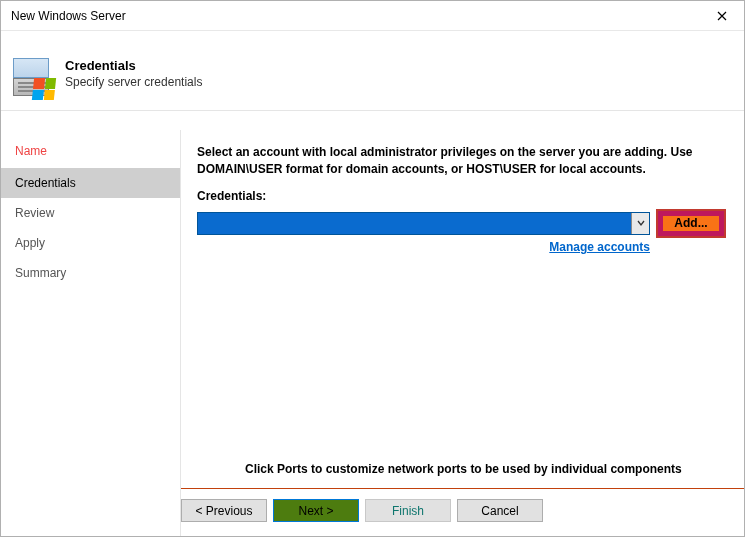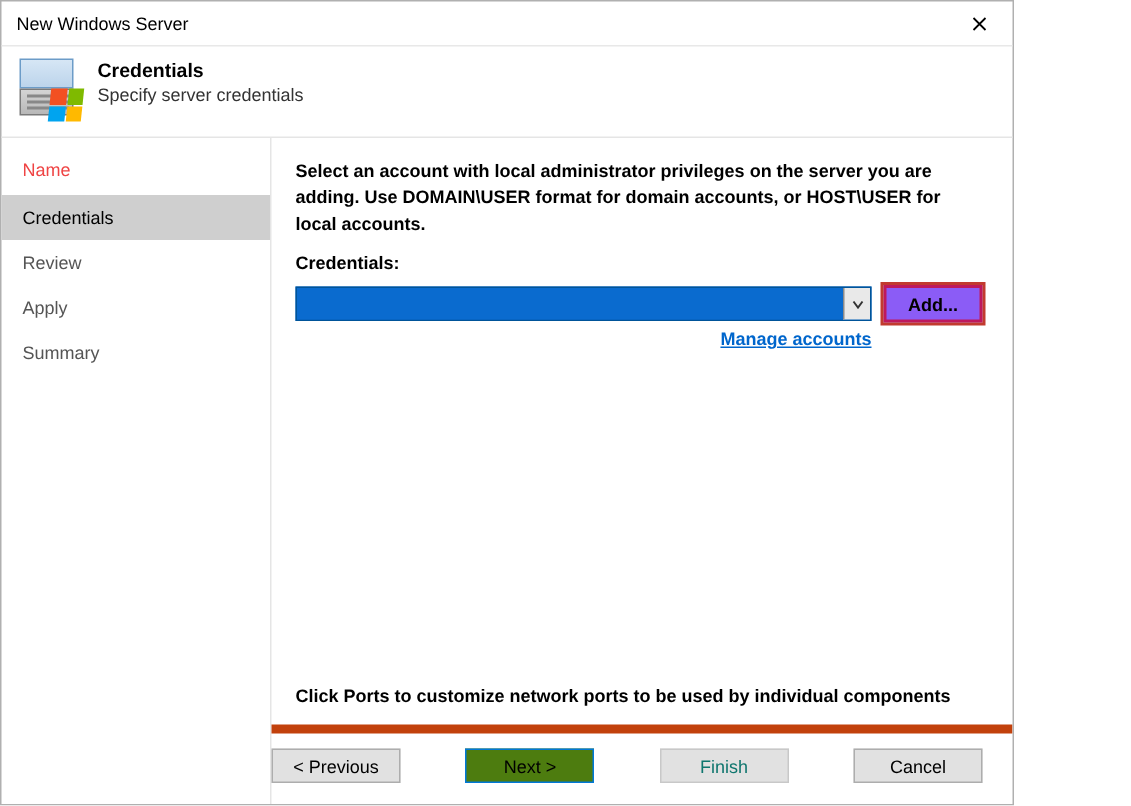--- a/index.html
+++ b/index.html
@@ -1,17 +1,17 @@
 <!DOCTYPE html>
 <html><head>
 <meta charset="utf-8">
 <style>
   * { box-sizing: border-box; margin: 0; padding: 0; font-family: "Segoe UI", Tahoma, sans-serif; font-size: 12px; }
   body { background: #fff; }
-  .window { width: 676px; height: 537px; border: 1px solid #b0b0b0; background: #fff; display: flex; flex-direction: column; }
+  .window { width: 745px; height: 537px; border: 1px solid #b0b0b0; background: #fff; display: flex; flex-direction: column; gap: 19px; }
   .titlebar { height: 30px; display: flex; align-items: center; justify-content: space-between; padding: 0 0 0 10px; border-bottom: 1px solid #e8e8e8; }
   .close-btn { width: 45px; height: 30px; display: flex; align-items: center; justify-content: center; color: #000; }
   .close-btn svg { width: 10px; height: 10px; }
   .header { display: flex; align-items: flex-start; padding: 8px 12px 12px 12px; gap: 12px; border-bottom: 1px solid #e5e5e5; }
   .header-icon { width: 40px; height: 40px; position: relative; }
   .server-rect { position: absolute; top: 0; left: 0; width: 36px; height: 20px; border: 1px solid #6c9cc8; background: linear-gradient(#d6e6f5,#bcd4eb); }
   .server-base { position: absolute; top: 20px; left: 0; width: 36px; height: 18px; border: 1px solid #7a7a7a; background: linear-gradient(#d4d4d4,#b8b8b8); }
   .server-line { position: absolute; left: 4px; width: 28px; height: 2px; background: #888; }
   .win-flag { position: absolute; bottom: -2px; right: -2px; width: 22px; height: 22px; display: grid; grid-template-columns: 1fr 1fr; grid-template-rows: 1fr 1fr; gap: 1px; transform: skewX(-6deg); }
   .wf-r { background: #f25022; }
@@ -27,27 +27,27 @@
   .side-header { padding: 8px 14px 10px 14px; color: #ef4444; }
   .main { flex: 1; display: flex; flex-direction: column; }
   .main-content { flex: 1; padding: 14px 20px 0 16px; }
   .instr { color: #000; line-height: 1.45; margin-bottom: 10px; }
   .label { color: #000; margin-bottom: 8px; }
   .cred-row { display: flex; gap: 8px; align-items: center; }
   .combo { flex: 1; height: 23px; border: 1px solid #005499; background: #0a6bcf; display: flex; align-items: center; }
   .combo-field { flex: 1; height: 100%; background: #0a6bcf; }
   .combo-btn { width: 18px; height: 100%; background: #e9e9e9; border-left: 1px solid #8a8a8a; display: flex; align-items: center; justify-content: center; }
   .combo-btn svg { width: 8px; height: 8px; }
-  .add-btn { width: 66px; height: 25px; background: #8b5cf6; border: 2px solid #be185d; outline: 2px solid #c23a2f; outline-offset: 0; color: #000; display:flex; align-items:center; justify-content:center; }
+  .add-btn { width: 66px; height: 25px; background: #f97316; border: 5px solid #be185d; outline: 2px solid #c23a2f; outline-offset: 0; color: #000; display:flex; align-items:center; justify-content:center; }
   .link-row { text-align: right; padding-right: 74px; margin-top: 4px; }
   .link { color: #0066cc; text-decoration: underline; cursor: pointer; }
-  .ports-row { display: flex; align-items: flex-start; justify-content: space-between; padding: 0 0 12px 0; }
+  .ports-row { display: flex; align-items: flex-start; justify-content: space-between; padding: 0 0 12px 0; margin-left: 48px; }
   .ports-text { color: #000; }
   .ports-btn { width: 76px; height: 23px; background: #e8e8e8; border: 1px solid #c8c8c8; color: #9a9a9a; display:flex; align-items:center; justify-content:center; }
-  .footer { border-top: 6px solid #c2410c; padding: 10px 20px 14px 0; display: flex; justify-content: space-between; gap: 6px; }
+  .footer { border-top: 1px solid #c2410c; padding: 10px 20px 14px 0; display: flex; justify-content: flex-start; gap: 6px; }
   .btn { width: 86px; height: 23px; background: #e1e1e1; border: 1px solid #adadad; color: #000; display:flex; align-items:center; justify-content:center; }
   .btn.primary { border: 1px solid #0078d7; background: #4d7c0f; }
   .btn.disabled { color: #0f766e; border-color: #c8c8c8; }
   .main-inner { display:flex; flex-direction:column; height:100%;font-weight:bold; }
 </style>
 </head>
 <body>
 
 <div class="window">
 

